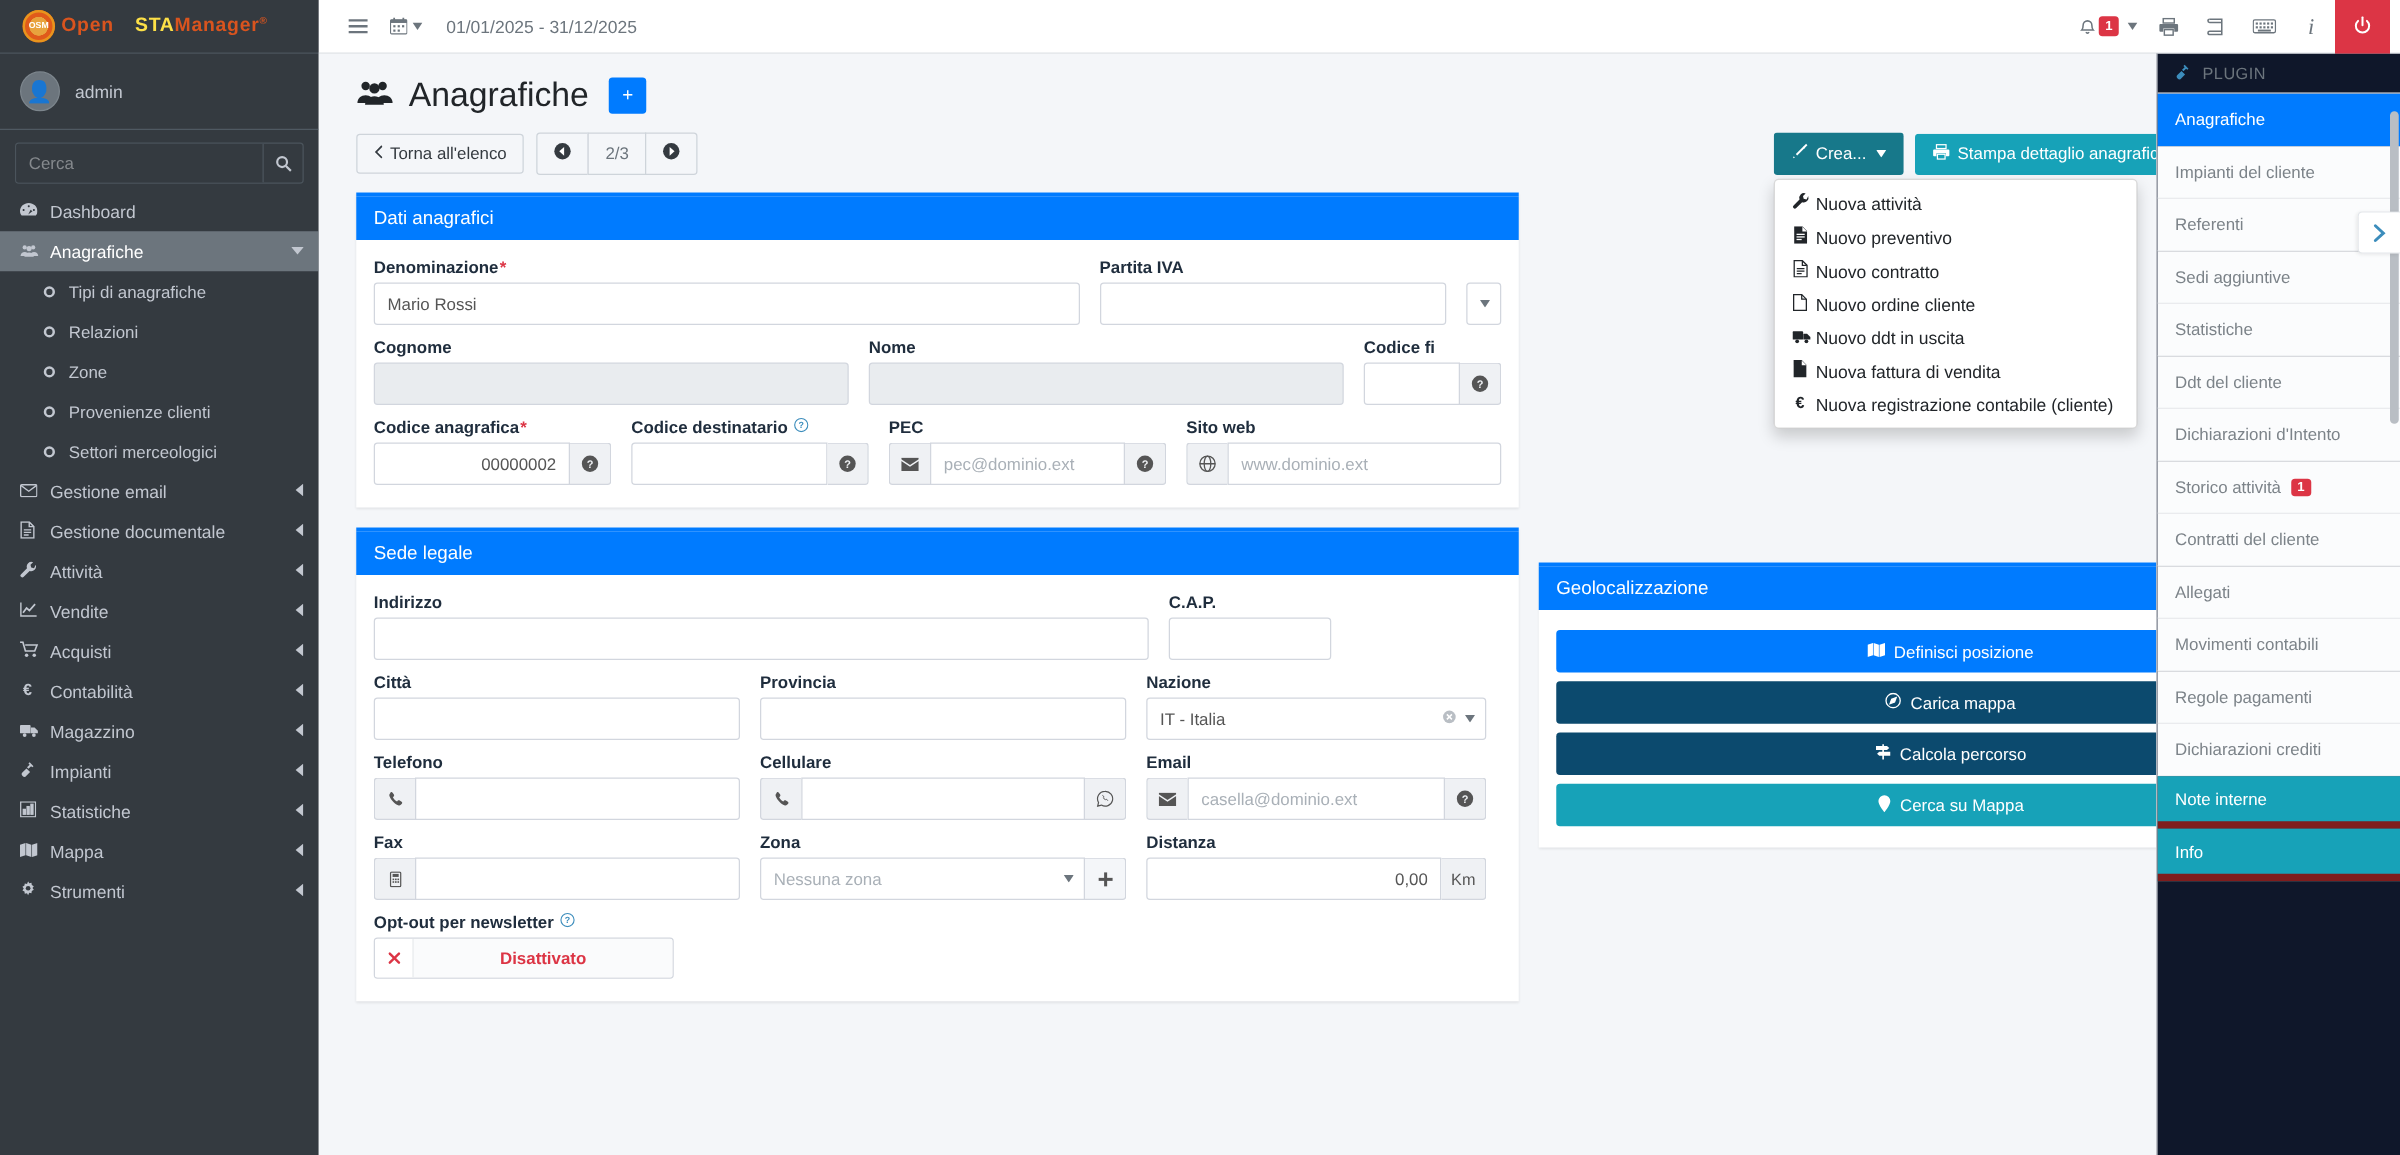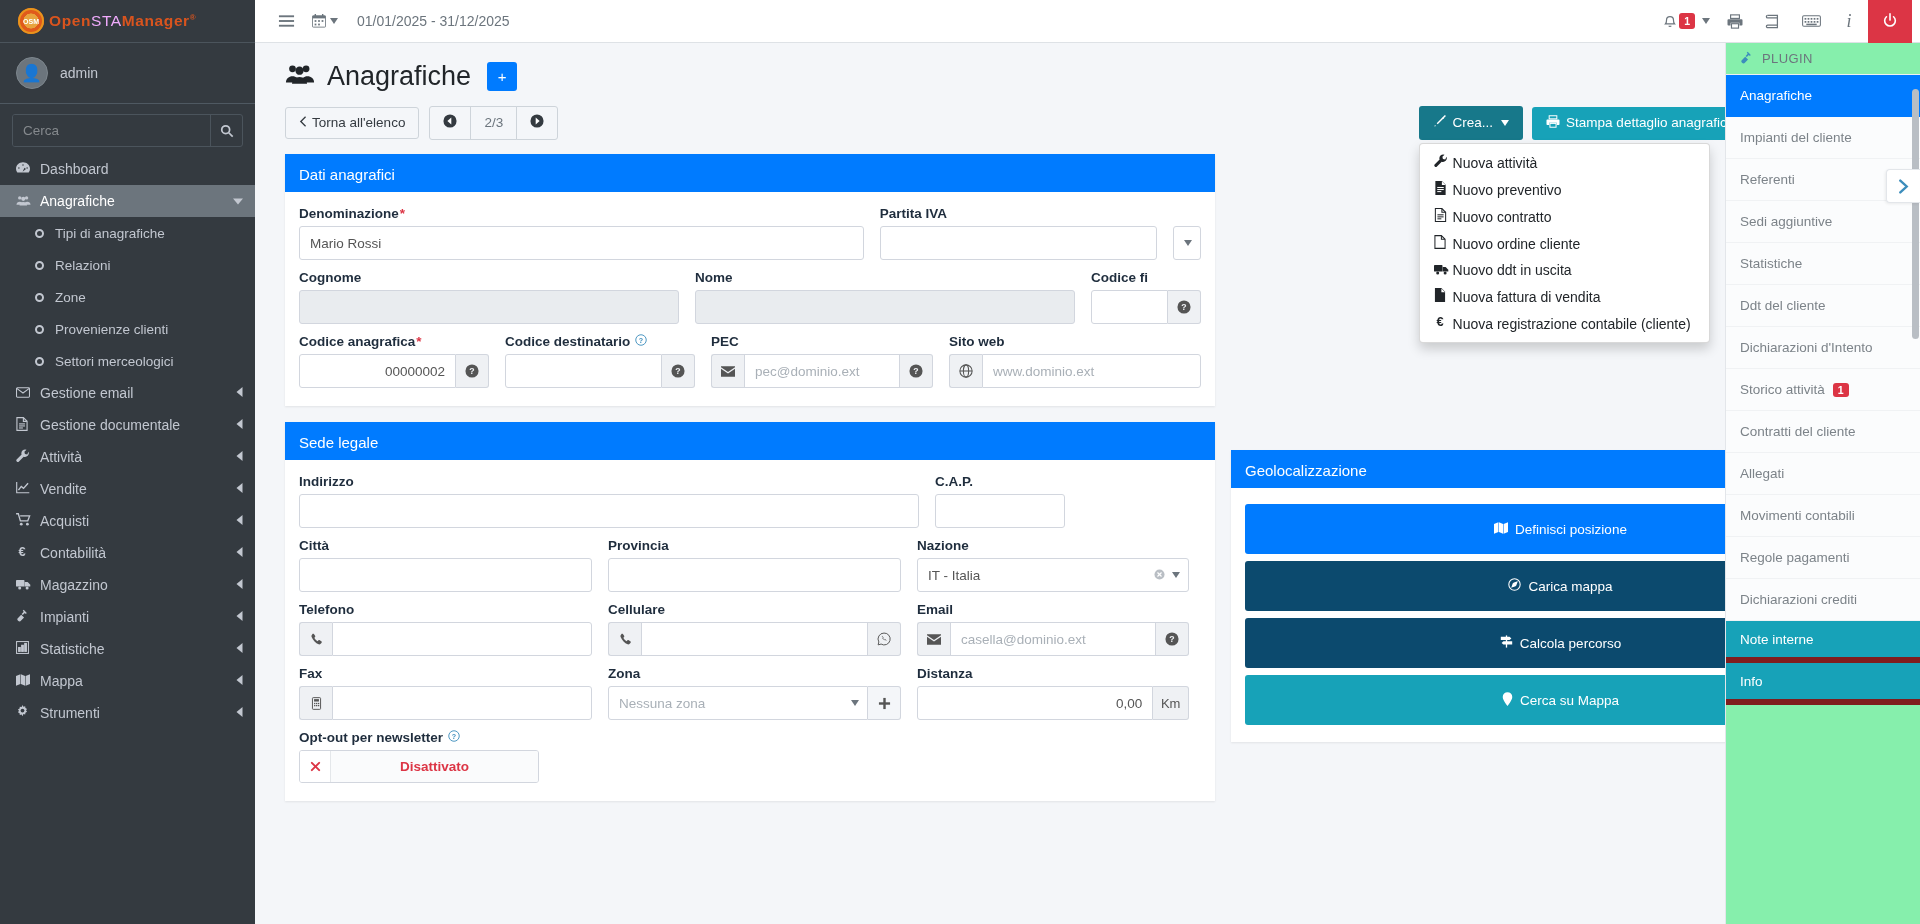--- a/index.html
+++ b/index.html
@@ -24,21 +24,21 @@
     background:
       radial-gradient(circle at 50% 50%, #e8a33d 0 40%, #e05a1b 42% 100%);
     position:relative; margin-right:5px; flex:0 0 auto;
     box-shadow:0 0 0 2px #e8951d inset;
   }
   .logo-gear:after{
     content:"OSM"; position:absolute; left:50%; top:50%; transform:translate(-50%,-50%);
     font-size:7px; font-weight:bold; color:#fff; letter-spacing:0;
   }
   .logo-text { font-size:15.5px; letter-spacing:.6px; color:#d9541e; font-weight:bold;}
-  .logo-text b{color:#f0abfc;font-weight:normal;}
+  .logo-text b{color:#fde047;font-weight:bold;margin-left:17px;}
   .logo-text sup{font-size:8px;}
   #userpanel {
     display:flex; align-items:center; padding:14px 12px 14px 16px;
     border-bottom:1px solid #4f5962;
   }
   #userpanel .avatar {
     width:32px;height:32px;border-radius:50%;background:#6c757d;
     display:flex;align-items:center;justify-content:center;margin-right:12px;
     color:#cfd3d7;font-size:17px; border:1px solid #7d868d;
   }
@@ -195,40 +195,40 @@
     display:flex;align-items:center; padding:0 8px 0 10px; font-size:13.5px; color:#555;
     width:100%; cursor:pointer;
   }
   .sel .ph{ color:#a9b0b7;}
   .sel .x{ margin-left:auto; color:#b9bec4; font-size:11px; padding-right:7px;}
   .sel .car{ color:#6c757d; font-size:9px;}
   .sel.plain .car{ margin-left:auto;}
 
   .btn-block{
     display:flex;align-items:center;justify-content:center;
-    height:50px; border-radius:3px; color:#fff; font-size:13.5px; margin-bottom:7px; cursor:pointer;
+    height:34px; border-radius:3px; color:#fff; font-size:13.5px; margin-bottom:7px; cursor:pointer;
   }
   .bg-blue{background:#007bff;}
   .bg-tealL{background:#0c4a6e;}
   .bg-teal{background:#17a2b8;}
   .btn-block .ico{margin-right:7px;}
 
   .optout{
     display:flex; width:240px; border:1px solid #d2d6de; border-radius:3px; height:33px;
     overflow:hidden; background:#fff; cursor:pointer;
   }
   .optout .x{ width:31px; display:flex;align-items:center;justify-content:center;
     color:#dc3545; font-size:14px; border-right:1px solid #e4e7ea; background:#fff;}
   .optout .lbl{ flex:1; display:flex;align-items:center;justify-content:center;
     color:#dc3545; font-size:13.5px; font-weight:bold; background:#fafbfc;}
 
   
   #plugins{
     position:absolute; right:0; top:43px; width:195px; bottom:0;
-    background:#86efac; border-left:1px solid #e3e6ea; z-index:45; overflow:hidden;
+    background:#0f172a; border-left:1px solid #e3e6ea; z-index:45; overflow:hidden;
   }
   #plugins .ph{
     display:flex;align-items:center; height:32px; padding:0 14px;
     color:#6c757d; font-size:13px; letter-spacing:.4px; border-bottom:1px solid #eef0f2;
   }
   #plugins .ph .ico{ color:#3c8dbc; margin-right:9px; font-size:13px;}
   .pl-item{
     display:flex; align-items:center; height:42px; padding:0 14px;
     font-size:13.5px; color:#7c8389; border-bottom:1px solid #f0f2f4; cursor:pointer;
     background:#fbfcfd;

